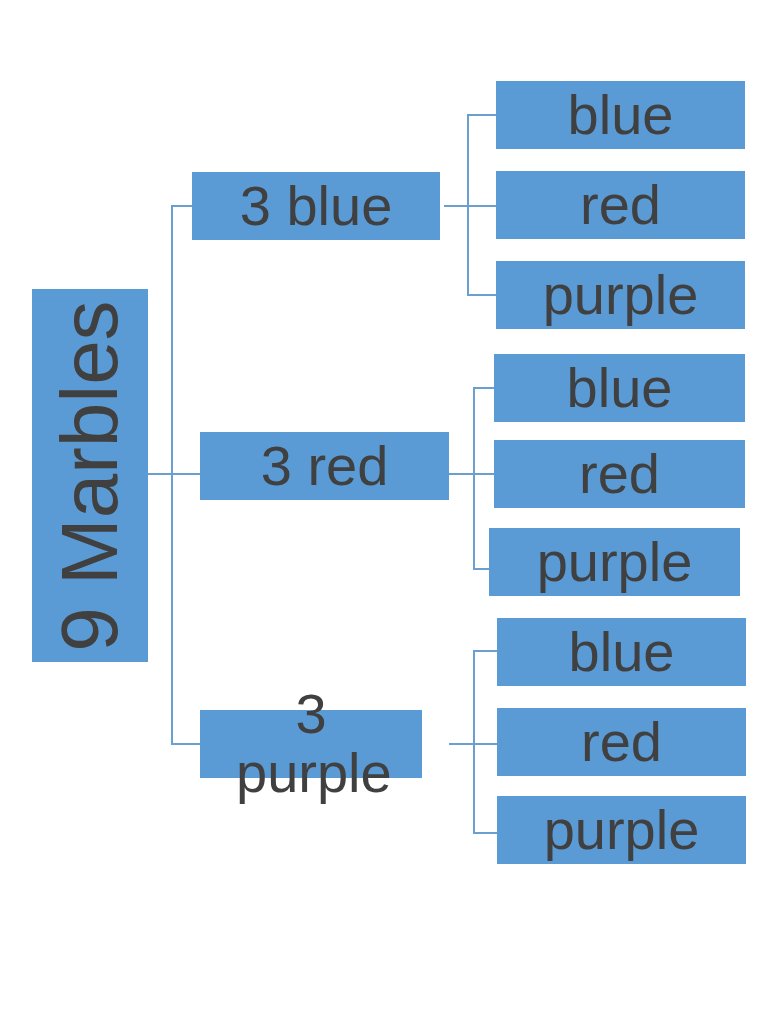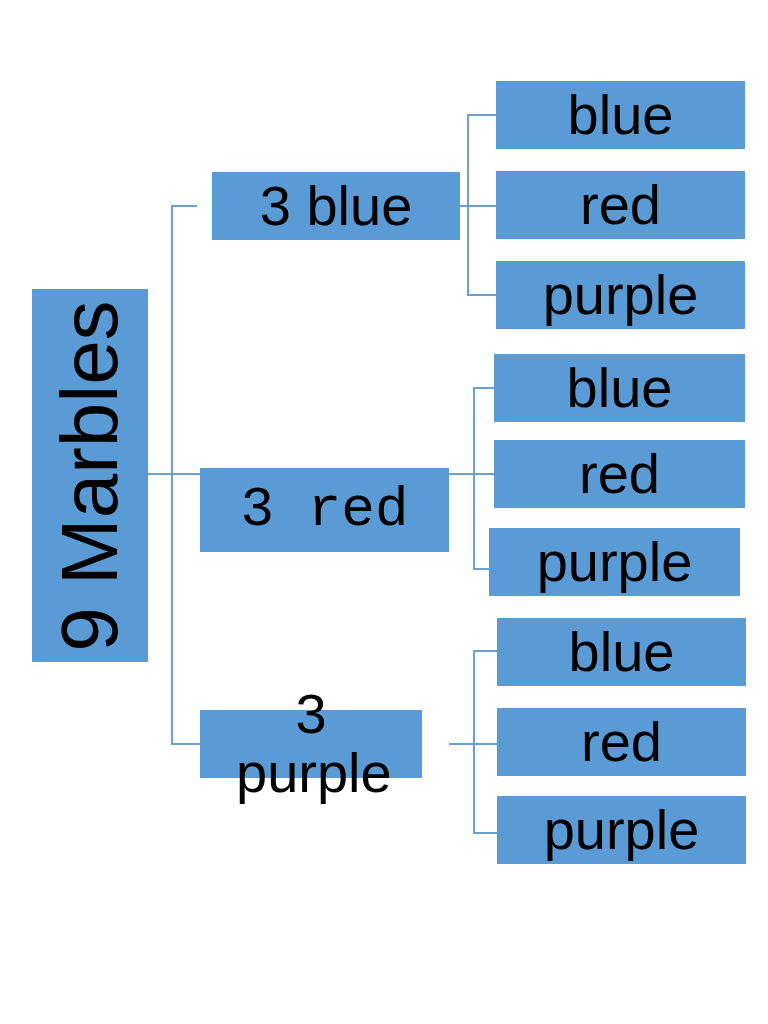--- a/index.html
+++ b/index.html
@@ -13,21 +13,21 @@
   #canvas {
     position: relative;
     width: 768px;
     height: 1024px;
     background: #ffffff;
     overflow: hidden;
   }
   .node {
     position: absolute;
     background: #5b9bd5;
-    color: #000000;
+    color: #404040;
     box-sizing: border-box;
     display: flex;
     align-items: center;
     justify-content: center;
     text-align: center;
     line-height: 1.0;
     font-weight: 400;
     letter-spacing: 0px;
   }
   
@@ -53,22 +53,22 @@
     left: 50%;
     top: 50%;
     transform: translate(-50%, -50%) rotate(-90deg);
     transform-origin: center center;
     font-size: 80px;
     line-height: 1.0;
   }
 
   
   .lvl2 { font-size: 56px; }
-  #n-3blue   { left: 212px; top: 172px; width: 248px; height: 68px; }
-  #n-3red    { left: 200px; top: 468px; width: 249px; height: 84px; font-family: Liberation Mono, monospace; }
+  #n-3blue   { left: 192px; top: 172px; width: 248px; height: 68px; }
+  #n-3red    { left: 200px; top: 432px; width: 249px; height: 68px; }
   #n-3purple { left: 200px; top: 710px; width: 222px; height: 68px; overflow: visible; }
   #n-3purple .lbl {
     width: 150px;
     line-height: 1.05;
   }
 
   
   .leaf { font-size: 56px; }
   .leaf .lbl { line-height: 1.0; }
 

